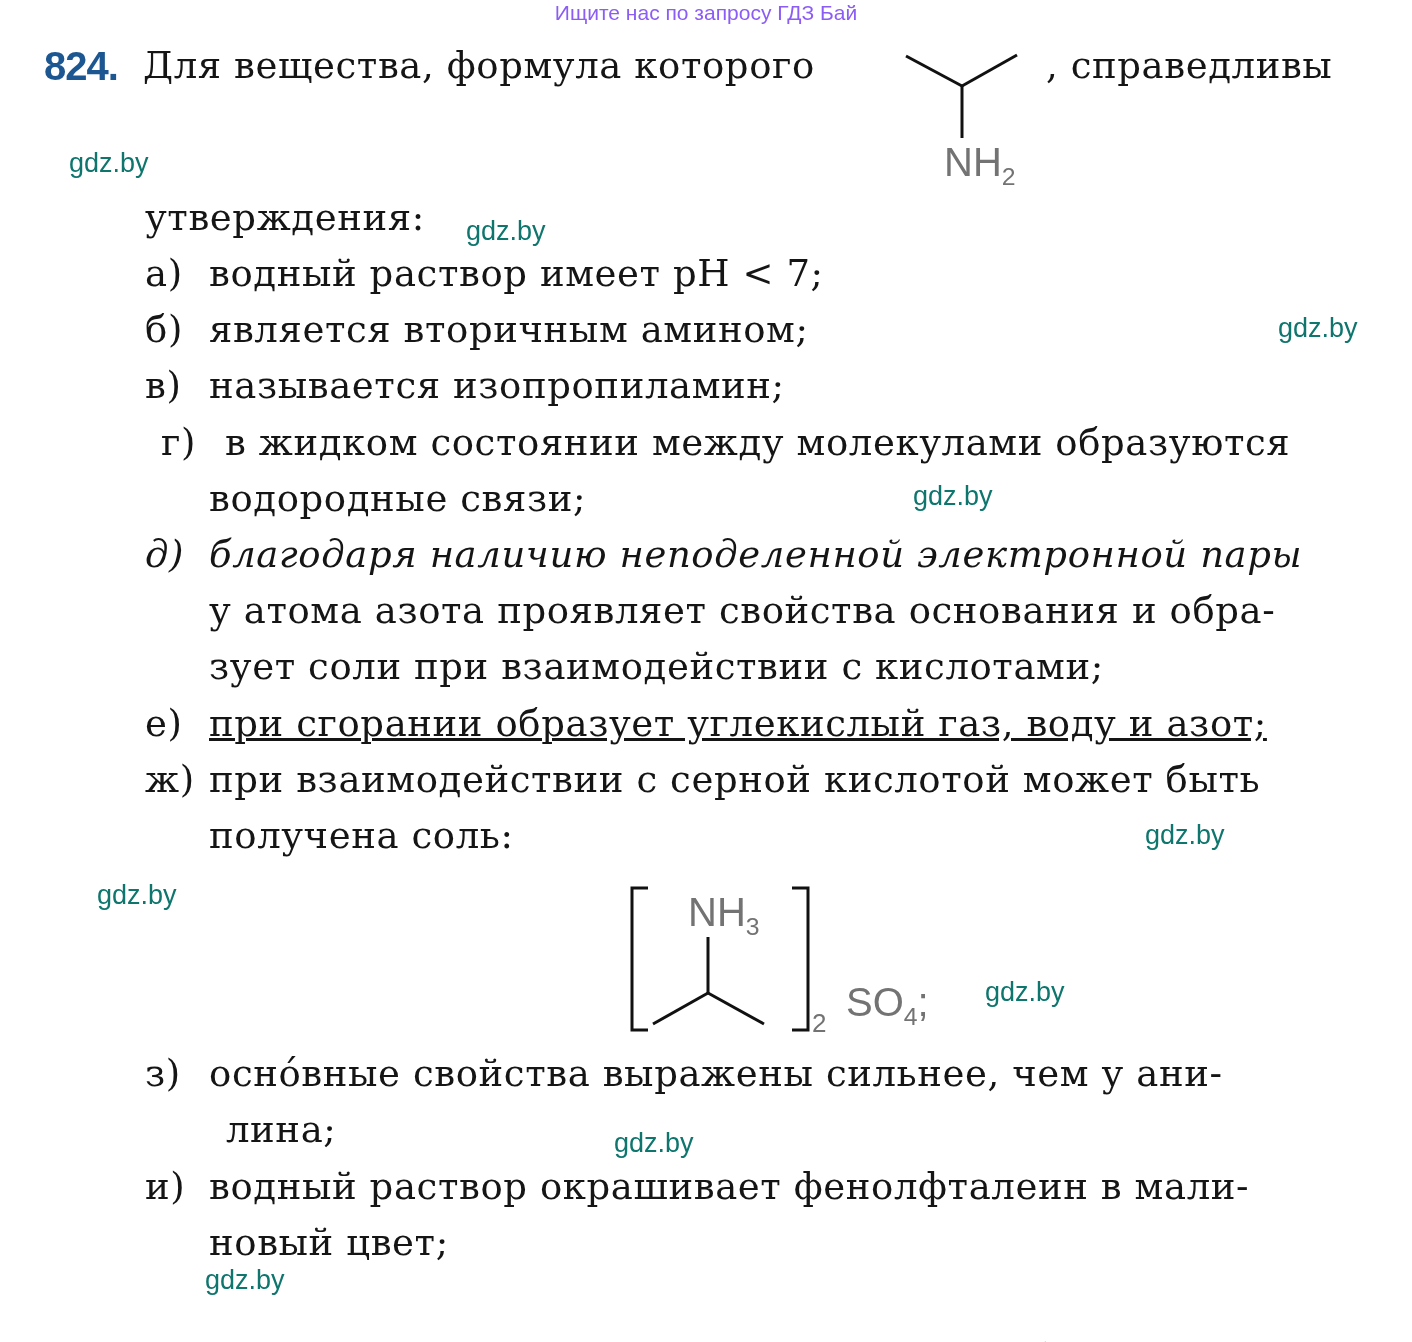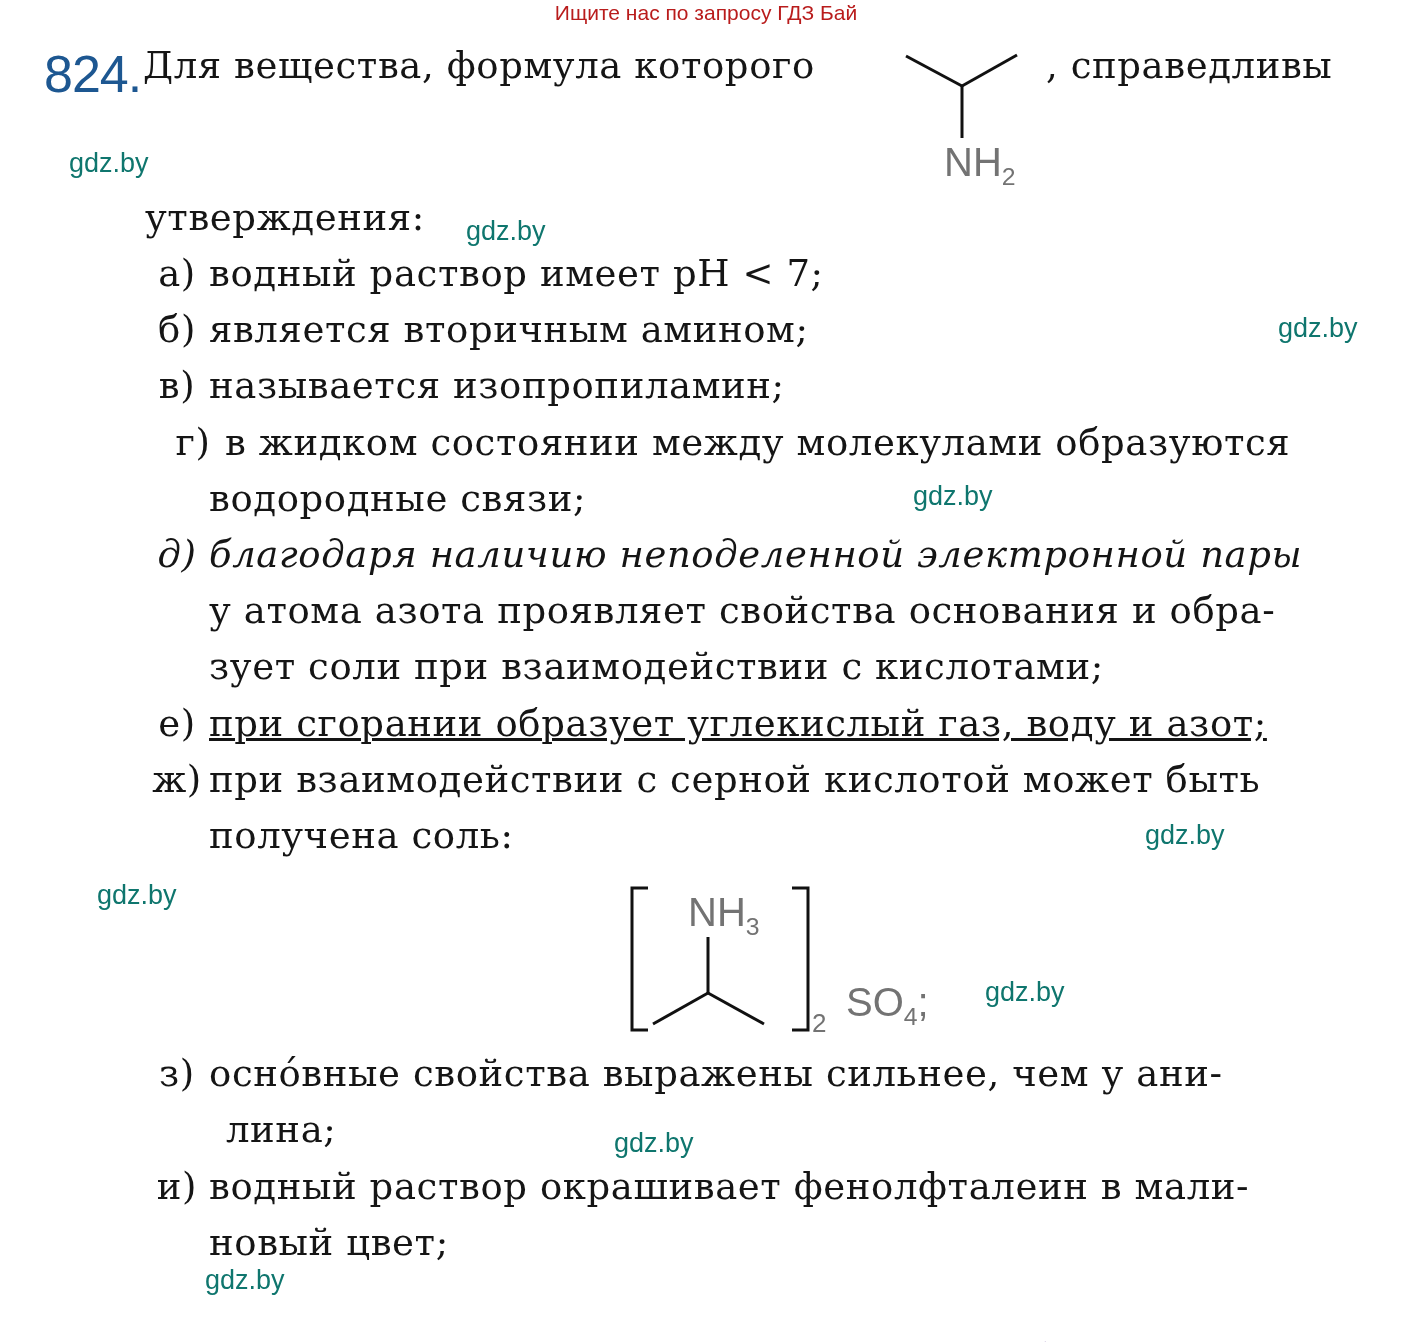--- a/index.html
+++ b/index.html
@@ -1,21 +1,21 @@
 <!DOCTYPE html>
 <html><head>
   <meta charset="utf-8">
   <style>
     html, body { margin: 0; padding: 0; background: #ffffff; }
     body { width: 1412px; height: 1342px; position: relative; overflow: hidden; }
-    .serif { font-family: "DejaVu Serif", "Liberation Serif", serif; color: #151515; text-align: center; }
+    .serif { font-family: "DejaVu Serif", "Liberation Serif", serif; color: #151515; }
     .sans { font-family: "Liberation Sans", "DejaVu Sans", sans-serif; }
     .abs { position: absolute; white-space: nowrap; }
-    .top-link { left: 0; width: 1412px; text-align: center; top: 1px; font-size: 21px; color: #b91c1c; text-decoration: none; }
-    .task-num { left: 44px; top: 44px; font-family: "Liberation Sans", sans-serif; font-weight: normal; font-size: 52px; color: #1d5791; letter-spacing: -1px; }
+    .top-link { left: 0; width: 1412px; text-align: center; top: 1px; font-size: 21px; color: #8b5cf6; text-decoration: none; }
+    .task-num { left: 44px; top: 44px; font-family: "Liberation Sans", sans-serif; font-weight: bold; font-size: 40px; color: #1d5791; letter-spacing: -1px; }
     .line { font-size: 37px; letter-spacing: 0.6px; }
     .label { display: inline-block; width: 64px; }
     .wm { font-size: 27px; color: #0f766e; }
     .footer { left: 0; width: 1160px; text-align: right; top: 1310px; font-size: 23px; color: #5b2c8a; margin-top: 29px; }
     .footer a { color: #5b2c8a; text-decoration: none; }
     .chem { font-family: Liberation Sans, sans-serif; color: #737373; }
     sub { font-size: 0.62em; vertical-align: -0.35em; }
   </style>
 </head>
 <body>

